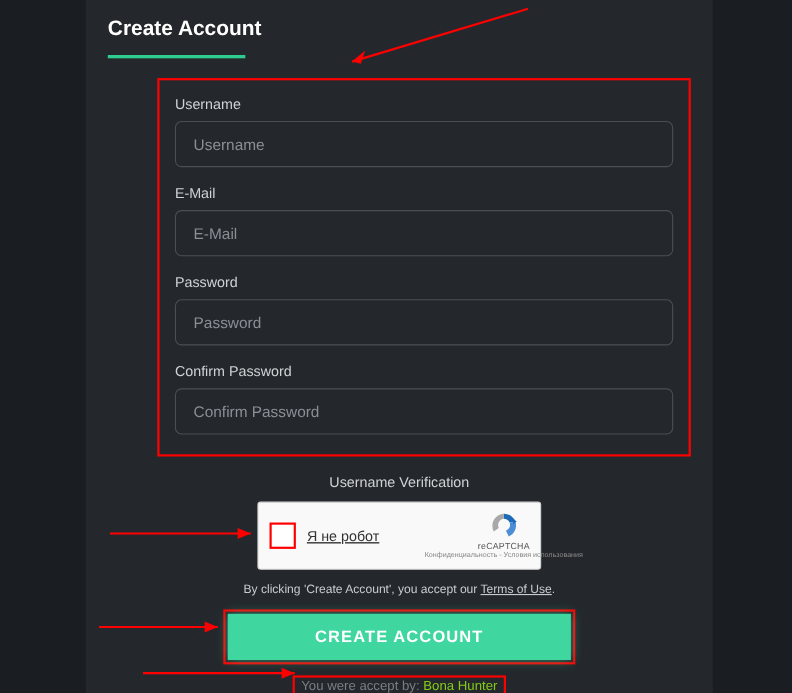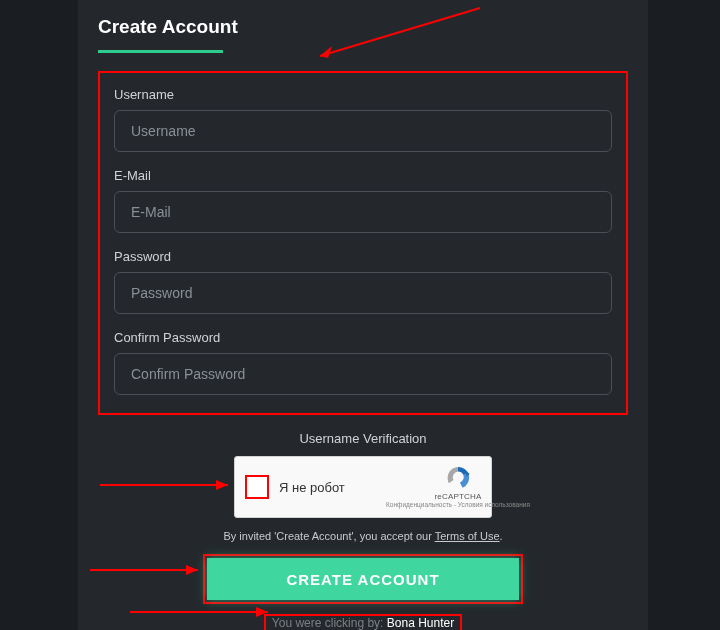--- a/index.html
+++ b/index.html
@@ -28,20 +28,21 @@
     .title-underline {
       width: 125px;
       height: 3px;
       background: #2ecc8f;
       margin-bottom: 18px;
     }
     .form-box {
       border: 2px solid #ff0000;
       padding: 10px 14px 14px 14px;
       margin-bottom: 16px;
+      margin-left: 45px;
     }
     .field-label {
       color: #d0d3d6;
       font-size: 13px;
       margin-bottom: 8px;
       margin-top: 4px;
     }
     .field-input {
       width: 100%;
       background: transparent;
@@ -74,20 +75,21 @@
       display: flex;
       align-items: stretch;
       position: relative;
       font-family: Arial, sans-serif;
     }
     .captcha-left {
       display: flex;
       align-items: center;
       padding-left: 10px;
       flex: 1;
+      text-decoration: underline;
     }
     .captcha-check {
       width: 24px;
       height: 24px;
       border: 2px solid #ff0000;
       background: #fff;
       margin-right: 10px;
     }
     .captcha-label {
       font-size: 13px;
@@ -148,21 +150,21 @@
       display: flex;
       justify-content: center;
       margin-top: 10px;
     }
     .invited-box {
       border: 2px solid #ff0000;
       padding: 0px 6px;
       font-size: 12px;
       color: #7a7f85;
     }
-    .invited-name { color: #ffffff; }
+    .invited-name { color: #84cc16; }
     .arrow {
       position: absolute;
       pointer-events: none;
     }
   </style>
 </head>
 <body>
 
 <div class="panel">
   <div class="title">Create Account</div>
@@ -198,32 +200,32 @@
             <polygon points="33,10 38,14 33,18" fill="#1c6ab8"></polygon>
           </svg>
         </div>
         <div class="captcha-brand">reCAPTCHA</div>
         <div class="captcha-terms">Конфиденциальность - Условия использования</div>
       </div>
     </div>
   </div>
 
   <div class="tos">
-    <span>By invited 'Create Account', you accept our </span><span class="tos-link">Terms of Use</span><span>.</span>
+    <span>By clicking 'Create Account', you accept our </span><span class="tos-link">Terms of Use</span><span>.</span>
   </div>
 
   <div class="submit-wrap">
     <div class="submit-box">
       <button class="submit-btn">CREATE ACCOUNT</button>
     </div>
   </div>
 
   <div class="invited-wrap">
     <div class="invited-box">
-      <span>You were clicking by: </span><span class="invited-name">Bona Hunter</span>
+      <span>You were accept by: </span><span class="invited-name">Bona Hunter</span>
     </div>
   </div>
 </div>
 
 <svg class="arrow" style="left:310px; top:6px;" width="180" height="60">
   <line x1="170" y1="2" x2="10" y2="50" stroke="#ff0000" stroke-width="2"></line>
   <polygon points="10,50 22,40 18,52" fill="#ff0000"></polygon>
 </svg>
 <svg class="arrow" style="left:100px; top:475px;" width="140" height="20">
   <line x1="0" y1="10" x2="128" y2="10" stroke="#ff0000" stroke-width="2"></line>

